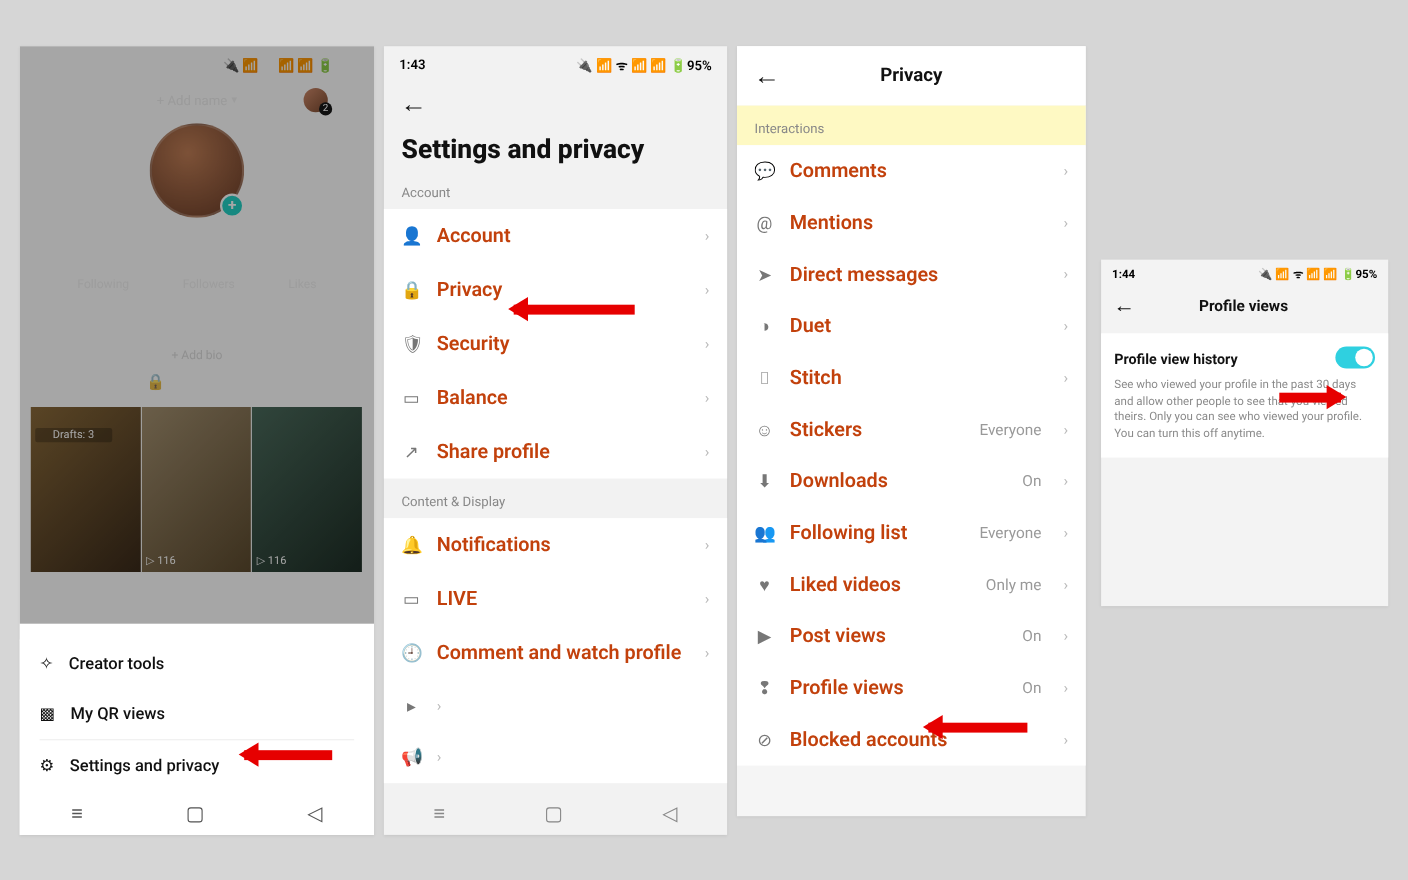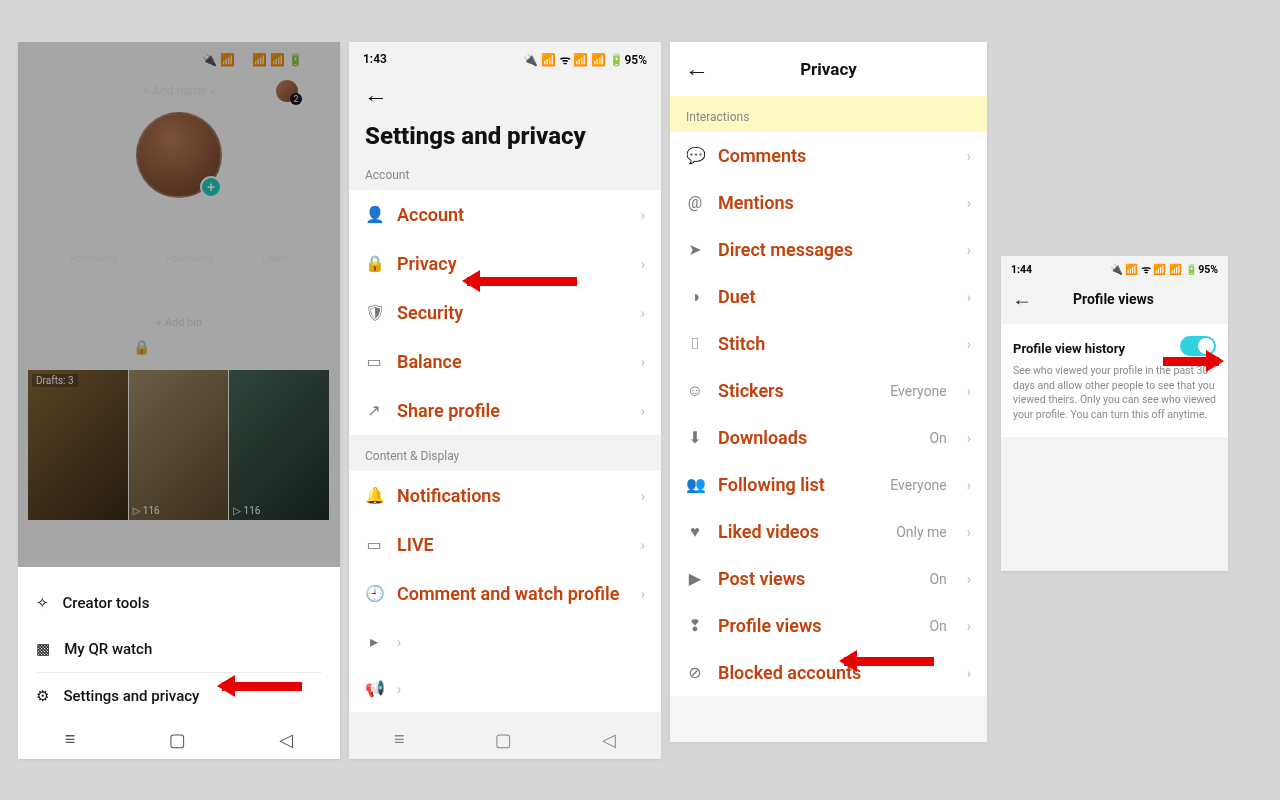--- a/index.html
+++ b/index.html
@@ -37,21 +37,21 @@
   .stat .lbl { font-size:11px; opacity:.8;}
   .p1-buttons { display:flex; justify-content:center; gap:10px; margin-top:12px; }
   .p1-btn { background:rgba(255,255,255,.14); color:#fff; border:none; padding:8px 14px; border-radius:4px; font-size:13px; font-weight:600;}
   .addbio { text-align:center; font-size:11px; color:#ddd; margin-top:8px; }
   .tabbar { display:flex; justify-content:space-around; margin-top:10px; border-bottom:1px solid rgba(255,255,255,.12); padding-bottom:6px;}
   .tabbar span { opacity:.75; font-size:14px; color:#fff; }
   .thumbs { display:flex; margin-top:0;}
   .thumb { width:107px; height:150px; background:linear-gradient(135deg,#8a6a3a,#3a2a1a); position:relative; margin-right:1px;}
   .thumb:nth-child(2){background:linear-gradient(135deg,#a39070,#5c4a2e);}
   .thumb:nth-child(3){background:linear-gradient(135deg,#4b6b5c,#1e2e26);}
-  .drafts { position:absolute; top:4px; left:4px; font-size:10px; color:#fff; background:rgba(0,0,0,.25); padding:1px 4px; border-radius:2px;}
+  .drafts { position:absolute; top:19px; left:4px; font-size:10px; color:#fff; background:rgba(0,0,0,.25); padding:1px 16px; border-radius:2px;}
   .plays { position:absolute; bottom:4px; left:4px; font-size:10px; color:#fff;}
   
   .sheet { position:absolute; left:0; right:0; bottom:0; background:#fff; border-top-left-radius:12px; border-top-right-radius:12px; padding:10px 0 0 0;}
   .sheet-item { display:flex; align-items:center; gap:14px; padding:14px 18px; font-size:15px; color:#111; font-weight:500;}
   .sheet-item + .sheet-item { }
   .sheet-div { height:1px; background:#eee; margin:0 18px;}
   .navbar { display:flex; justify-content:space-around; align-items:center; height:40px; color:#555; font-size:18px;}
   
   .arrow { position:absolute; height:9px; background:#e60000; }
   .arrow::before { content:""; position:absolute; left:-16px; top:-7px; border:11px solid transparent; border-right:18px solid #e60000; }
@@ -75,21 +75,21 @@
   .li .val { font-size:14px; color:#999; margin-right:6px;}
 
   
   #p3 { left:670px; top:42px; width:317px; height:700px; background:#f5f5f5;}
   .p3-head { display:flex; align-items:center; padding:14px 16px; background:#fff;}
   .p3-head .title { flex:1; text-align:center; font-size:17px; font-weight:700; color:#111; margin-left:-22px;}
   #p3 .section-label { background:#fef9c3;}
   #p3 .li { padding:13px 16px; }
 
   
-  #p4 { left:1001px; top:256px; width:227px; height:315px; background:#f3f3f3;}
+  #p4 { left:1001px; top:236px; width:261px; height:315px; background:#f3f3f3;}
   #p4 .statusbar { color:#000; font-size:10.5px; font-weight:700; padding:4px 10px 0 10px; height:22px;}
   .p4-head { display:flex; align-items:center; padding:10px 12px 8px 12px;}
   .p4-head .title { flex:1; text-align:center; font-size:14px; font-weight:700; color:#111; margin-left:-20px;}
   .card { background:#fff; margin:6px 0 0 0; padding:12px 12px 14px 12px;}
   .card-row { display:flex; align-items:flex-end;}
   .card-row .lbl { flex:1; font-size:13px; font-weight:700; color:#111;}
   .toggle { width:36px; height:20px; border-radius:20px; background:#2fd0e0; position:relative;}
   .toggle::after{ content:""; position:absolute; right:2px; top:2px; width:16px; height:16px; border-radius:50%; background:#fff;}
   .desc { font-size:10.5px; color:#8a8a8a; line-height:1.4; margin-top:8px;}
   .mini-avatar { width:22px; height:22px; border-radius:50%; background:linear-gradient(135deg,#d08a6a,#7a4a30); position:relative;}
@@ -172,21 +172,21 @@
   </div>
   <div class="p1-dim-overlay"></div>
 
   <div class="sheet">
     <div class="sheet-item">
       <span class="ico">✧</span>
       <span>Creator tools</span>
     </div>
     <div class="sheet-item">
       <span class="ico">▩</span>
-      <span>My QR watch</span>
+      <span>My QR views</span>
     </div>
     <div class="sheet-div"></div>
     <div class="sheet-item">
       <span class="ico">⚙</span>
       <span>Settings and privacy</span>
     </div>
     <div class="navbar">
       <span>≡</span>
       <span>▢</span>
       <span>◁</span>

